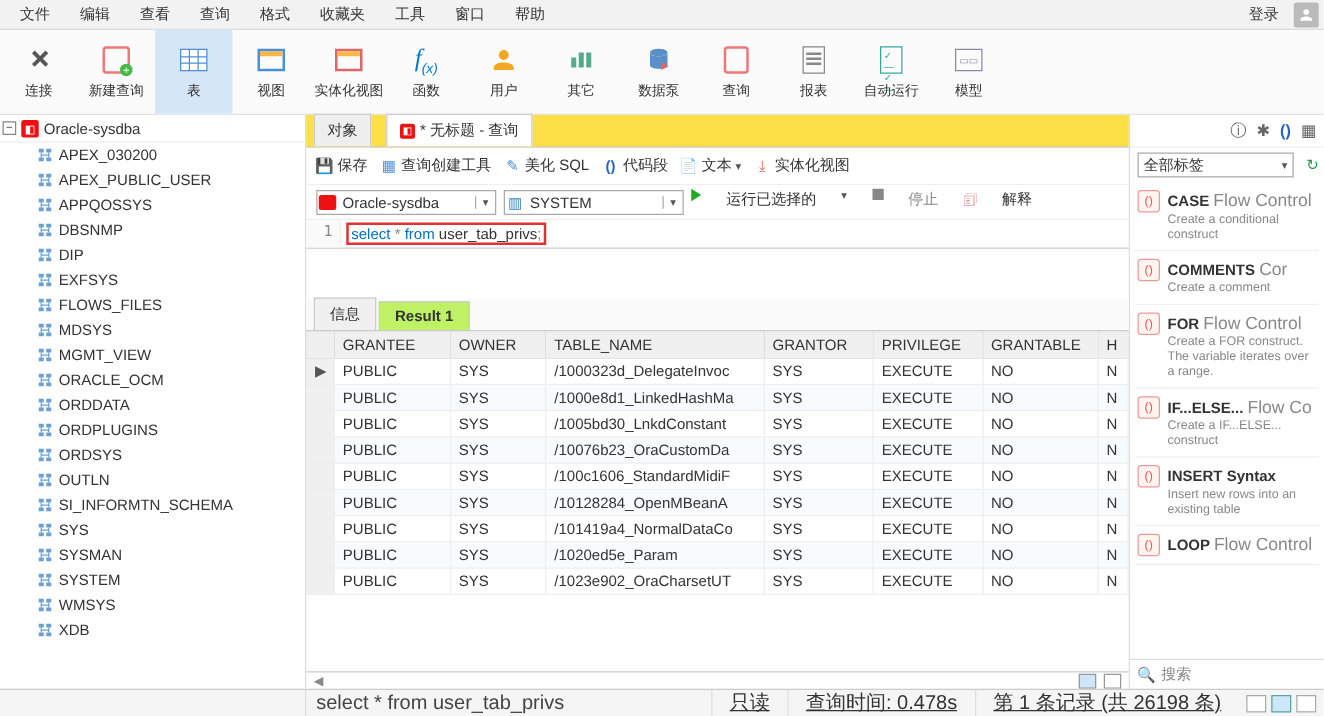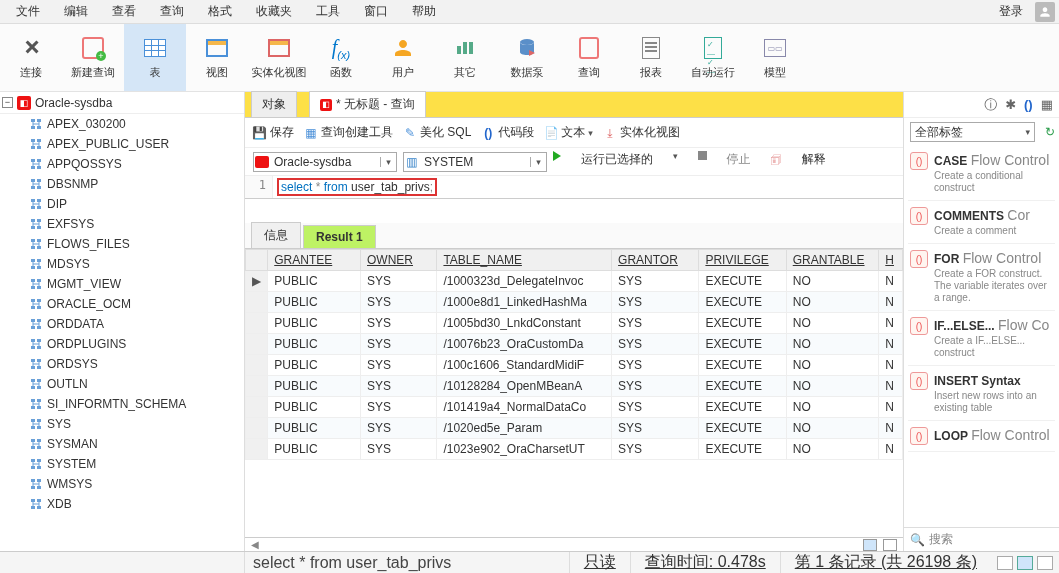--- a/index.html
+++ b/index.html
@@ -39,26 +39,26 @@
   .run-grp { display: flex; align-items: flex-start; gap: 20px; }
   .tri { width: 0; height: 0; border-left: 8px solid #2a2; border-top: 5px solid transparent; border-bottom: 5px solid transparent; }
   .stop-sq { width: 9px; height: 9px; background: #888; }
   .sql-area { display: flex; border-bottom: 1px solid #ccc; min-height: 22px; flex: 0 0 auto; }
   .gutter { width: 28px; background: #fafafa; border-right: 1px solid #eee; text-align: right; padding: 2px 6px 2px 2px; color: #888; font-family: Consolas, monospace; font-size: 12px; }
   .sql-text { flex: 1; padding: 2px 4px; font-family: Consolas, monospace; font-size: 12px; display: flex; align-items: flex-start; }
   .sql-hl { border: 2px solid #d33; padding: 0 2px; display: inline-block; }
   .sql-kw { color: #0070c0; }
   .sql-star { color: #888; }
   .sql-op { color: #888; }
-  .result-tabs { height: 26px; display: flex; align-items: flex-end; padding-left: 6px; border-bottom: 1px solid #ccc; background: #fafafa; gap: 2px; margin-top: 24px; }
+  .result-tabs { height: 26px; display: flex; align-items: flex-end; padding-left: 6px; border-bottom: 1px solid #ccc; background: #fafafa; gap: 2px; margin-top: 40px; }
   .rtab { padding: 4px 12px; border: 1px solid #ccc; border-bottom: none; background: #f0f0f0; font-size: 12px; }
   .rtab.active { background: #bef264; font-weight: bold; }
   .grid-wrap { flex: 1; overflow: auto; position: relative; }
   table.grid { border-collapse: collapse; width: 100%; font-size: 12px; }
-  table.grid th { background: #f0f0f0; border: 1px solid #ddd; padding: 3px 6px; text-align: left; font-weight: normal; position: sticky; top: 0; text-decoration: underline; }
+  table.grid th { background: #f0f0f0; border: 1px solid #ddd; padding: 3px 6px; text-align: left; font-weight: normal; position: sticky; top: 0; }
   table.grid td { border: 1px solid #eee; padding: 3px 6px; white-space: nowrap; }
   table.grid tr:nth-child(odd) td { background: #fff; }
   table.grid tr:nth-child(even) td { background: #f8fbfd; }
   .rowhead { width: 16px; background: #f0f0f0 !important; border-right: 1px solid #ccc; text-align: center; color: #555;}
   .gscroll { height: 14px; border-top: 1px solid #ccc; display: flex; align-items: center; padding: 0 6px; color: #888; font-size: 10px; justify-content: space-between; }
   .right-panel { width: 155px; display: flex; flex-direction: column; }
   .rp-icons { height: 26px; display: flex; align-items: center; justify-content: flex-end; gap: 8px; padding: 0 6px; border-bottom: 1px solid #eee; }
   .rp-icons span { font-size: 13px; color: #666; cursor: pointer; }
   .tag-combo { margin: 4px 6px; border: 1px solid #aaa; height: 20px; display: flex; align-items: center; padding: 0 4px; font-size: 12px; }
   .tag-combo .dd { margin-left: auto; }

